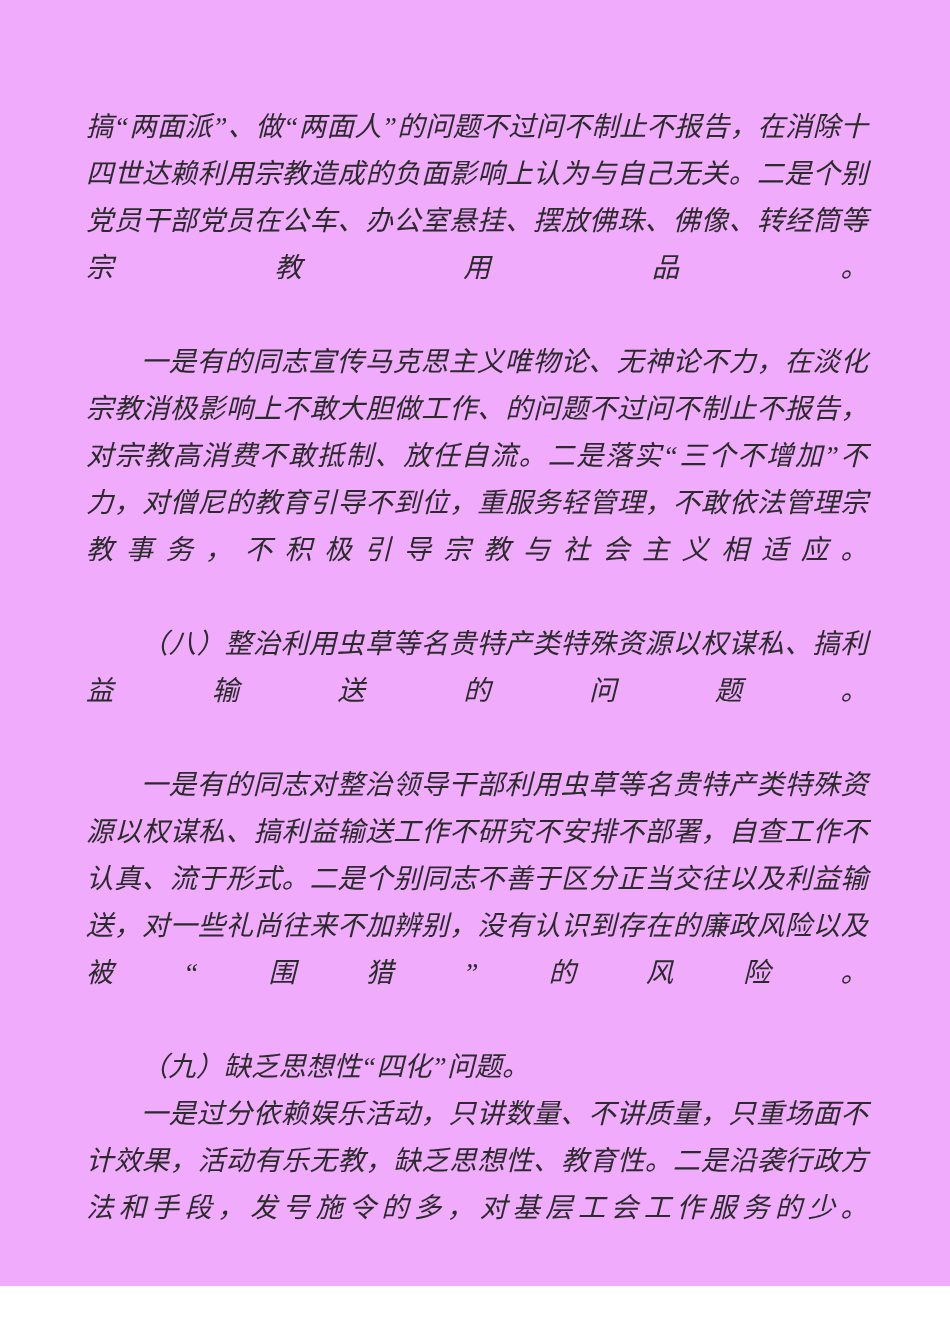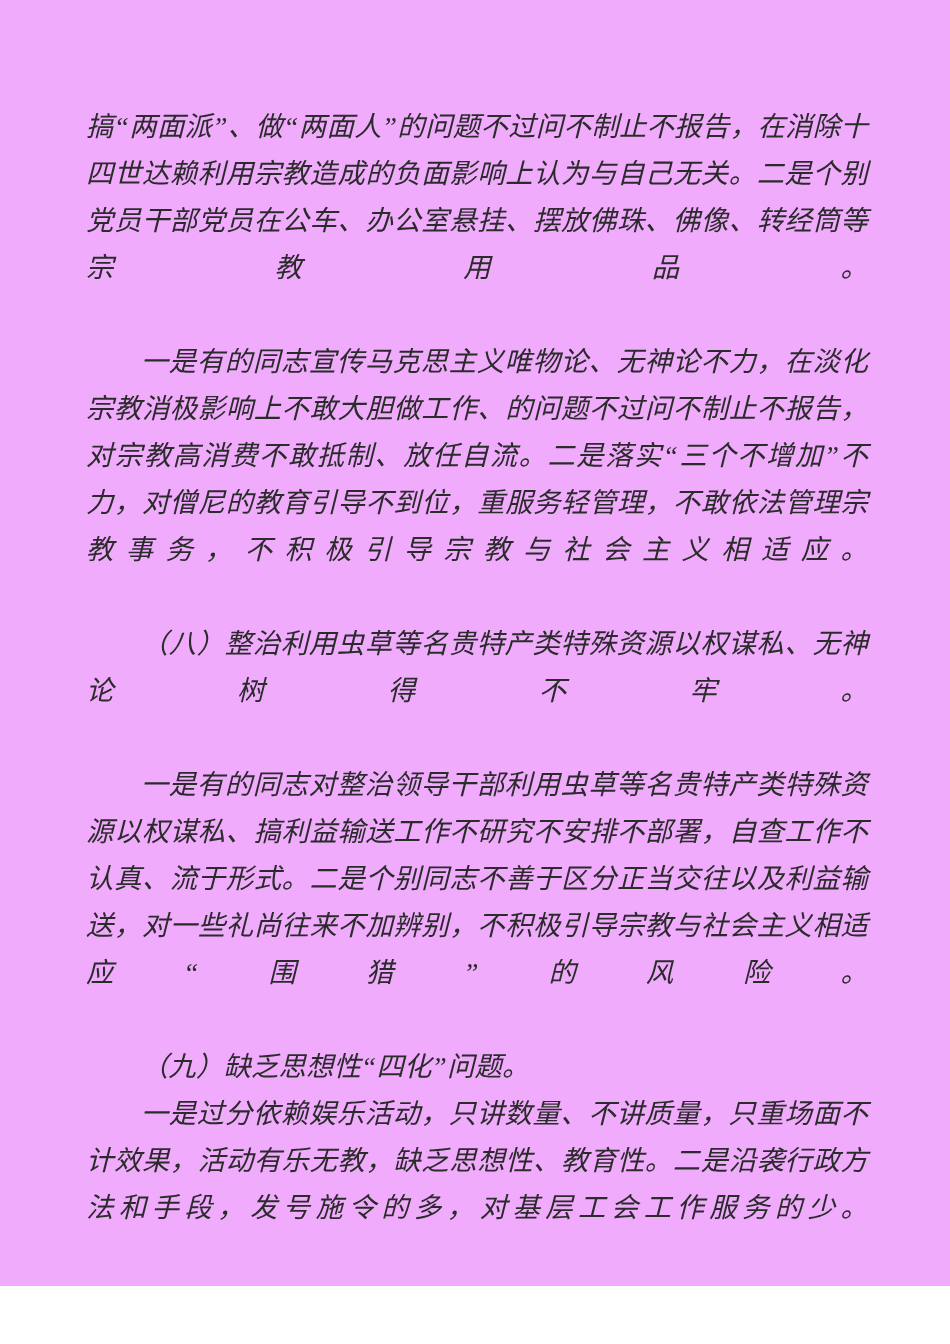--- a/index.html
+++ b/index.html
@@ -58,22 +58,22 @@
 <body>
 
 <div class="page">
   <div class="doc-body">
 
     <p class="para noindent">搞“两面派”、做“两面人”的问题不过问不制止不报告，在消除十四世达赖利用宗教造成的负面影响上认为与自己无关。二是个别党员干部党员在公车、办公室悬挂、摆放佛珠、佛像、转经筒等宗教用品。</p>
 
 
     <p class="para indent">一是有的同志宣传马克思主义唯物论、无神论不力，在淡化宗教消极影响上不敢大胆做工作、的问题不过问不制止不报告，对宗教高消费不敢抵制、放任自流。二是落实“三个不增加”不力，对僧尼的教育引导不到位，重服务轻管理，不敢依法管理宗教事务，不积极引导宗教与社会主义相适应。</p>
 
-    <p class="para indent">（八）整治利用虫草等名贵特产类特殊资源以权谋私、无神论树得不牢。</p>
+    <p class="para indent">（八）整治利用虫草等名贵特产类特殊资源以权谋私、搞利益输送的问题。</p>
 
-    <p class="para indent">一是有的同志对整治领导干部利用虫草等名贵特产类特殊资源以权谋私、搞利益输送工作不研究不安排不部署，自查工作不认真、流于形式。二是个别同志不善于区分正当交往以及利益输送，对一些礼尚往来不加辨别，不积极引导宗教与社会主义相适应“围猎”的风险。</p>
+    <p class="para indent">一是有的同志对整治领导干部利用虫草等名贵特产类特殊资源以权谋私、搞利益输送工作不研究不安排不部署，自查工作不认真、流于形式。二是个别同志不善于区分正当交往以及利益输送，对一些礼尚往来不加辨别，没有认识到存在的廉政风险以及被“围猎”的风险。</p>
 
     <p class="para indent nostretch">（九）缺乏思想性“四化”问题。</p>
 
     <p class="para indent">一是过分依赖娱乐活动，只讲数量、不讲质量，只重场面不计效果，活动有乐无教，缺乏思想性、教育性。二是沿袭行政方法和手段，发号施令的多，对基层工会工作服务的少。</p>
 
   </div>
 </div>
 
 </body></html>

